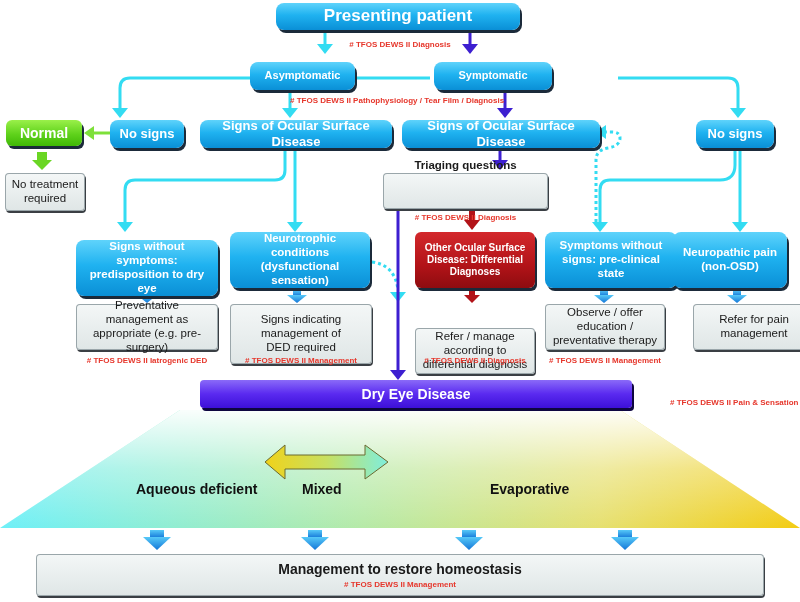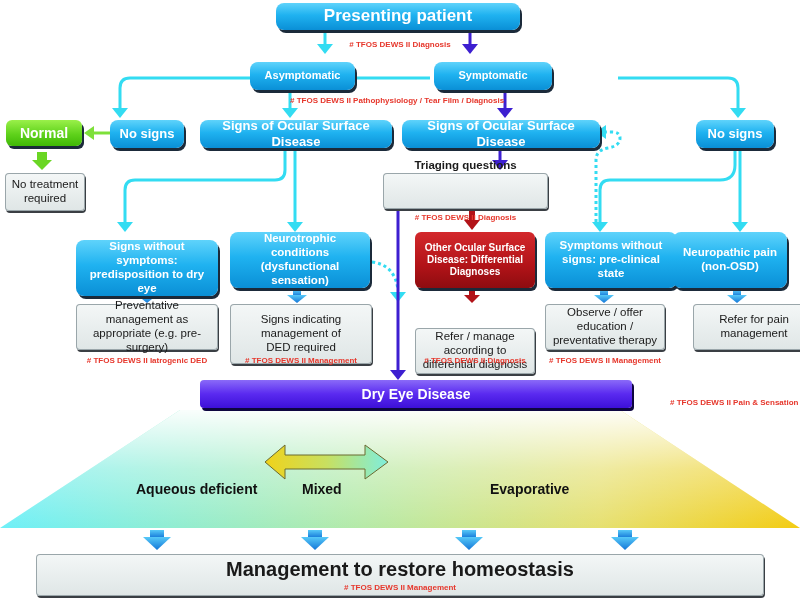--- a/index.html
+++ b/index.html
@@ -243,15 +243,15 @@
 
 <div class="node purple" style="left:200px;top:380px;width:432px;height:28px;">
   <span>Dry Eye Disease</span>
 </div>
 
 <div class="trap-label" style="left:136px;top:481px;text-align:center;">Aqueous deficient</div>
 <div class="trap-label" style="left:302px;top:481px;">Mixed</div>
 <div class="trap-label" style="left:490px;top:481px;">Evaporative</div>
 
 <div class="node grey" style="left:36px;top:554px;width:728px;height:42px;">
-  <span style="font-weight:bold;font-size:20px;">Management to restore homeostasis</span>
+  <span style="font-weight:bold;font-size:14px;">Management to restore homeostasis</span>
   <span class="ref-in"># TFOS DEWS II Management</span>
 </div>
 
 </body></html>

